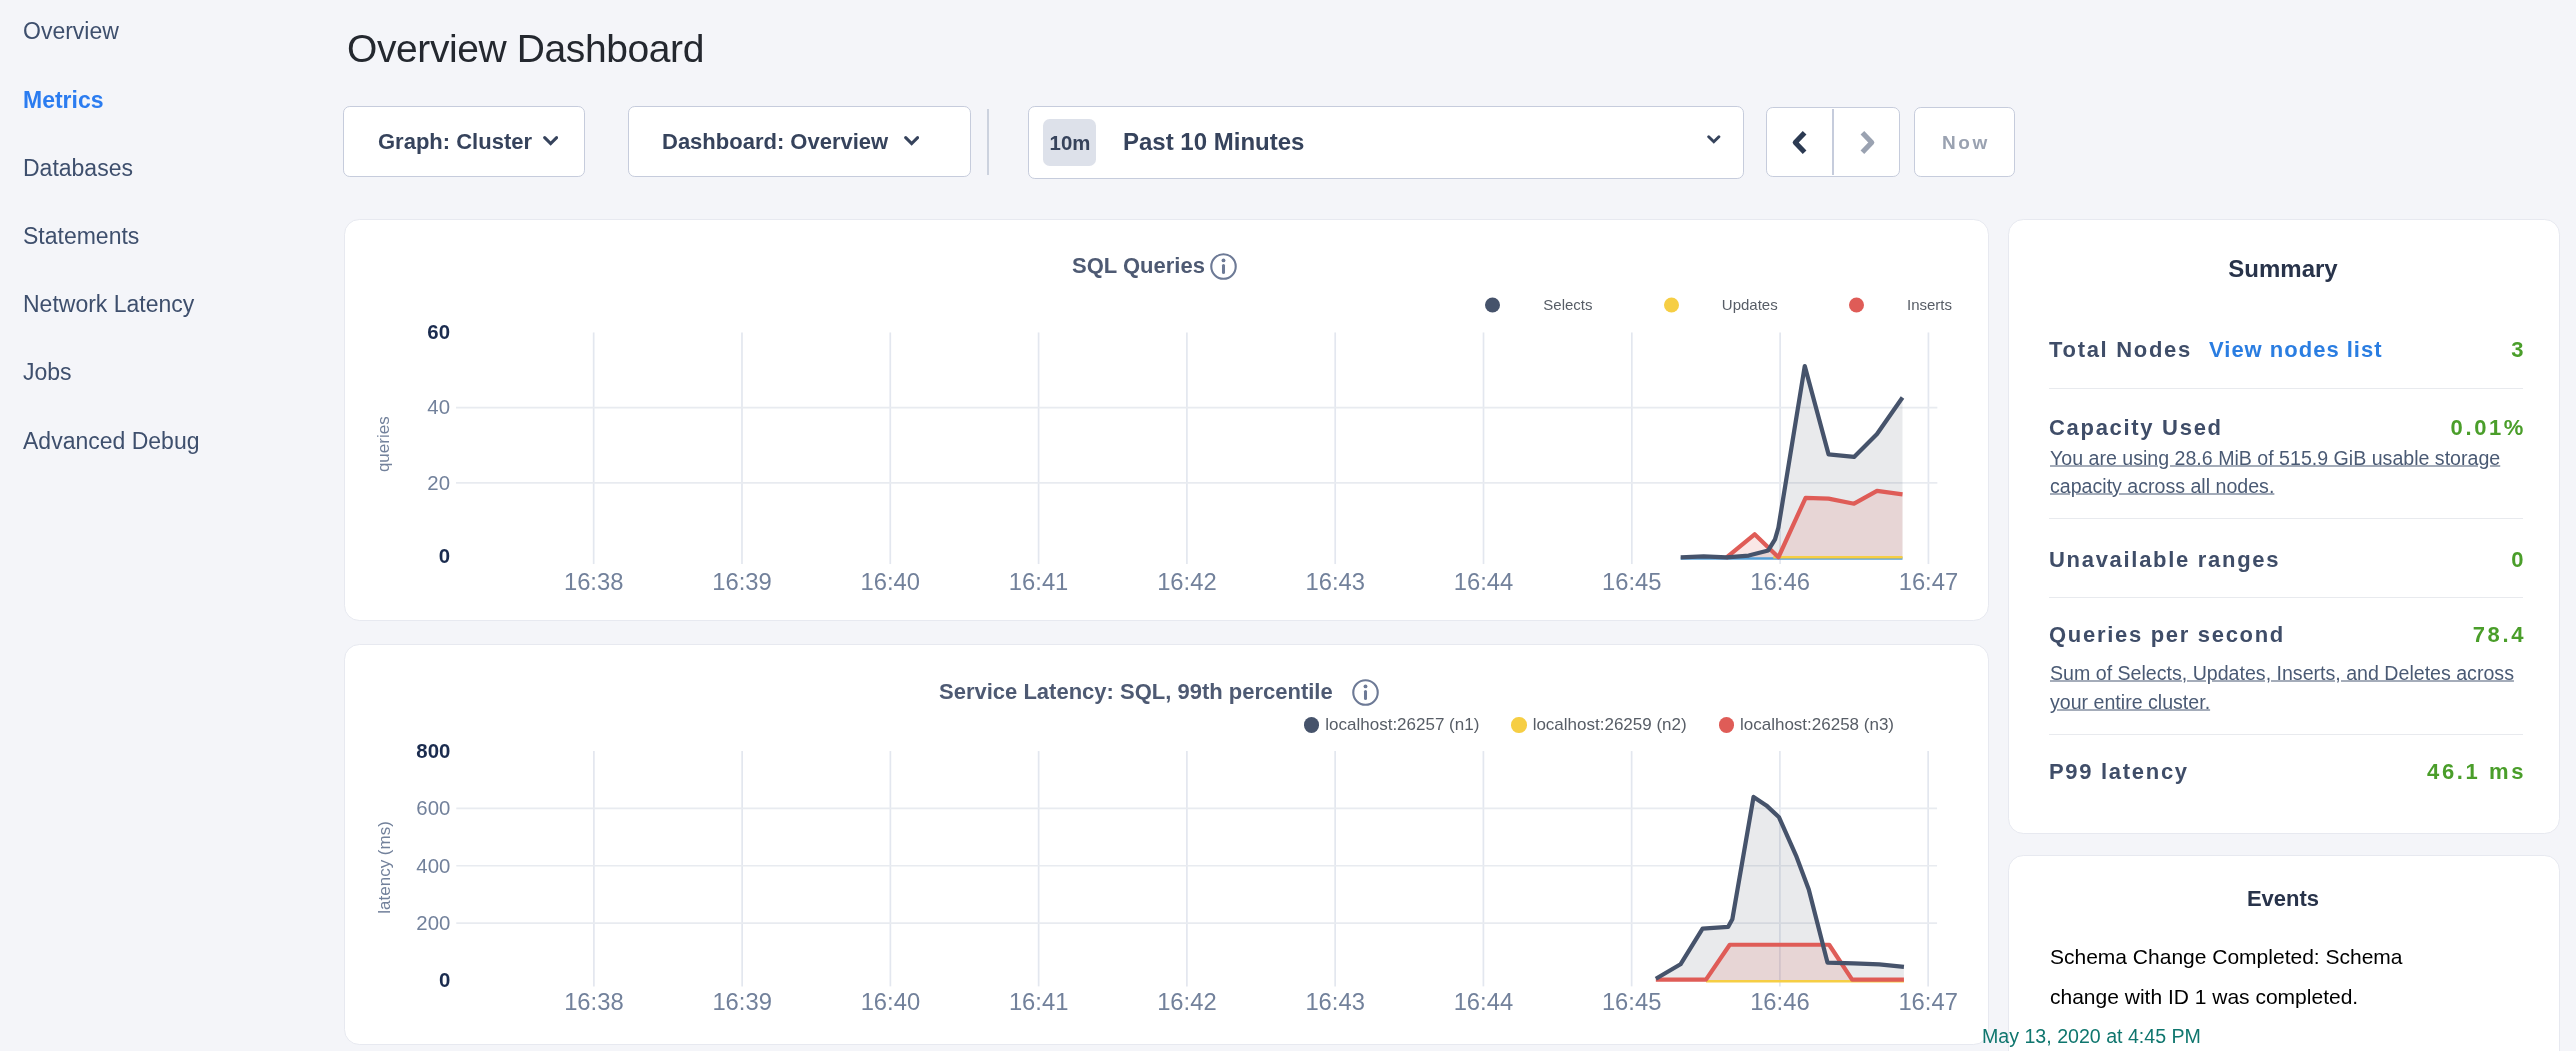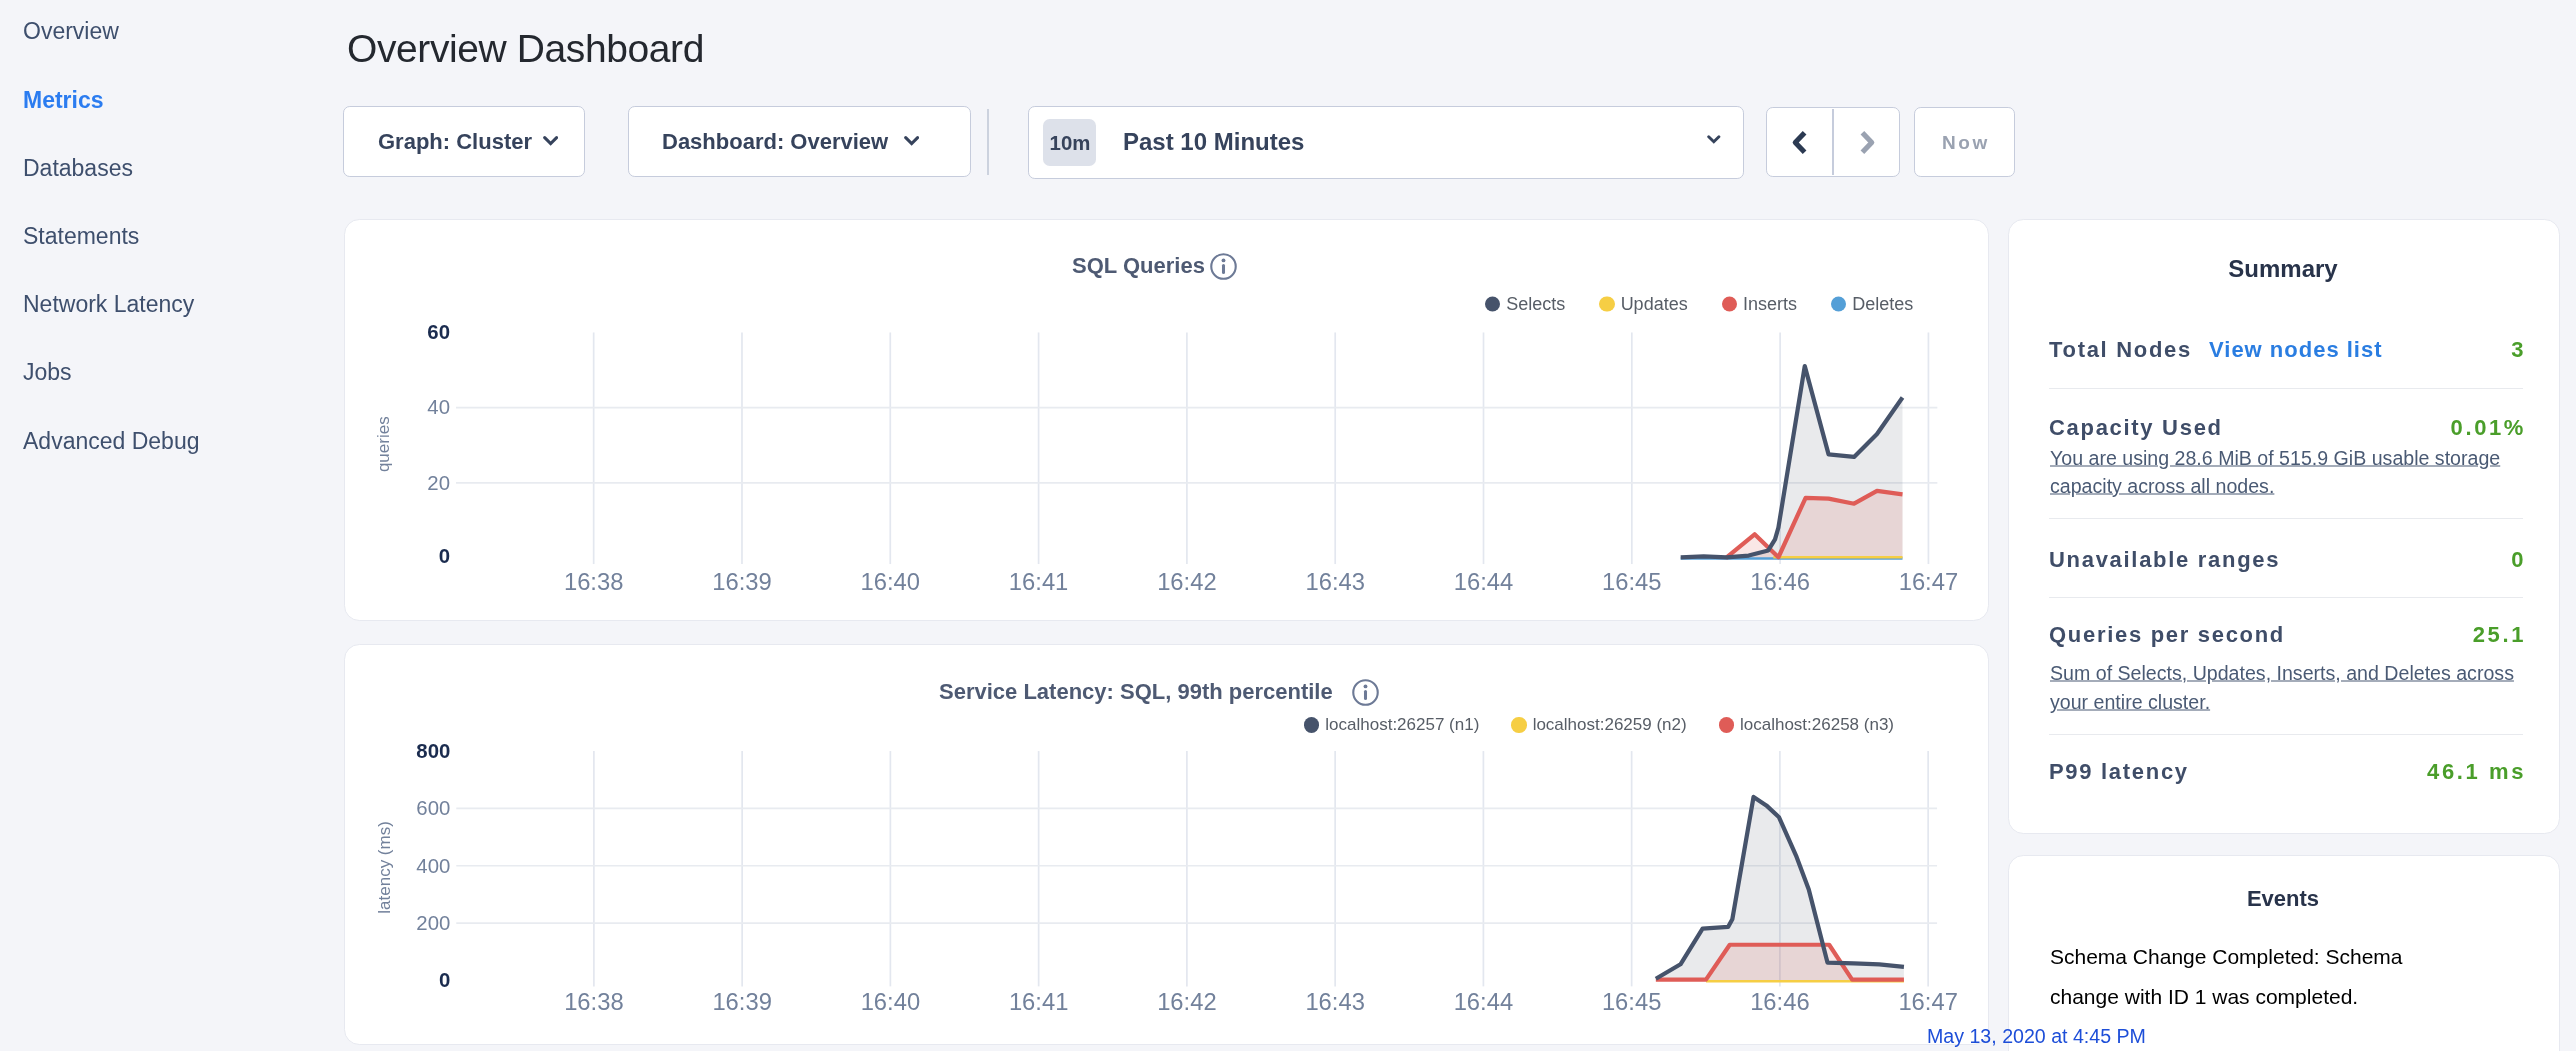--- a/index.html
+++ b/index.html
@@ -143,21 +143,21 @@
     <circle cx="16" cy="16" r="14.5" fill="none" stroke="#6d7a96" stroke-width="2.5"></circle>
     <circle cx="16" cy="8.8" r="2.3" fill="#6d7a96"></circle>
     <rect x="14.2" y="13" width="3.6" height="11.8" rx="1.8" fill="#6d7a96"></rect>
   </svg>
 <div class="ctitle" style="left:939px; top:692px;">Service Latency: SQL, 99th percentile</div>
 <svg class="abs" style="left:1352px; top:679px;" width="27" height="27" viewBox="0 0 32 32">
     <circle cx="16" cy="16" r="14.5" fill="none" stroke="#6d7a96" stroke-width="2.5"></circle>
     <circle cx="16" cy="8.8" r="2.3" fill="#6d7a96"></circle>
     <rect x="14.2" y="13" width="3.6" height="11.8" rx="1.8" fill="#6d7a96"></rect>
   </svg>
-<div class="abs" style="top:304px; left:1485px; display:flex; align-items:center; transform:translateY(-50%); font-size:18px; color:#575d66; white-space:nowrap;">
+<div class="abs" style="top:304px; left:1485px; display:flex; align-items:flex-end; transform:translateY(-50%); font-size:15px; color:#575d66; white-space:nowrap;gap:37px;">
     <span style="width:15.3px;height:15.3px;border-radius:50%;background:#46536b;margin-right:6px;flex:none;"></span>
     <span>Selects</span>
     <span style="width:15.3px;height:15.3px;border-radius:50%;background:#f6ce44;margin-right:6px;margin-left:34px;flex:none;"></span>
     <span>Updates</span>
     <span style="width:15.3px;height:15.3px;border-radius:50%;background:#df5c57;margin-right:6px;margin-left:34px;flex:none;"></span>
     <span>Inserts</span>
     <span style="width:15.3px;height:15.3px;border-radius:50%;background:#549fd7;margin-right:6px;margin-left:34px;flex:none;"></span>
     <span>Deletes</span>
   </div>
 <div class="abs" style="top:725px; left:1304px; display:flex; align-items:center; transform:translateY(-50%); font-size:17px; color:#575d66; white-space:nowrap;">
@@ -177,25 +177,25 @@
 <div class="divider" style="left:2049px; top:388px; width:474px;"></div>
 <div class="sumrow" style="left:2049px; top:428px;">Capacity Used</div>
 <div class="sumval" style="right:50px; top:428px;">0.01%</div>
 <div class="sumdesc" style="left:2050px; top:458px;">You are using 28.6 MiB of 515.9 GiB usable storage</div>
 <div class="sumdesc" style="left:2050px; top:486px;">capacity across all nodes.</div>
 <div class="divider" style="left:2049px; top:518px; width:474px;"></div>
 <div class="sumrow" style="left:2049px; top:560px;">Unavailable ranges</div>
 <div class="sumval" style="right:50px; top:560px;">0</div>
 <div class="divider" style="left:2049px; top:597px; width:474px;"></div>
 <div class="sumrow" style="left:2049px; top:635px;">Queries per second</div>
-<div class="sumval" style="right:50px; top:635px;">25.1</div>
+<div class="sumval" style="right:50px; top:635px;">78.4</div>
 <div class="sumdesc" style="left:2050px; top:673px;">Sum of Selects, Updates, Inserts, and Deletes across</div>
 <div class="sumdesc" style="left:2050px; top:702px;">your entire cluster.</div>
 <div class="divider" style="left:2049px; top:734px; width:474px;"></div>
 <div class="sumrow" style="left:2049px; top:772px;">P99 latency</div>
 <div class="sumval" style="right:50px; top:772px;">46.1 ms</div>
 
 <div class="panel" style="left:2008px; top:855px; width:552px; height:255px;"></div>
 <div class="abs" style="left:2283px; top:899px; font-size:22px; font-weight:bold; color:#28334a; transform:translate(-50%,-50%);">Events</div>
 <div class="evtext" style="left:2050px; top:957px;">Schema Change Completed: Schema</div>
 <div class="evtext" style="left:2050px; top:997px;">change with ID 1 was completed.</div>
-<div class="abs" style="left:1927px; top:1036px; font-size:19.6px; color:#1d4ed8; transform:translateY(-50%); white-space:nowrap;">May 13, 2020 at 4:45 PM</div>
+<div class="abs" style="left:1982px; top:1036px; font-size:19.6px; color:#0f766e; transform:translateY(-50%); white-space:nowrap;">May 13, 2020 at 4:45 PM</div>
 
 
 </body></html>

